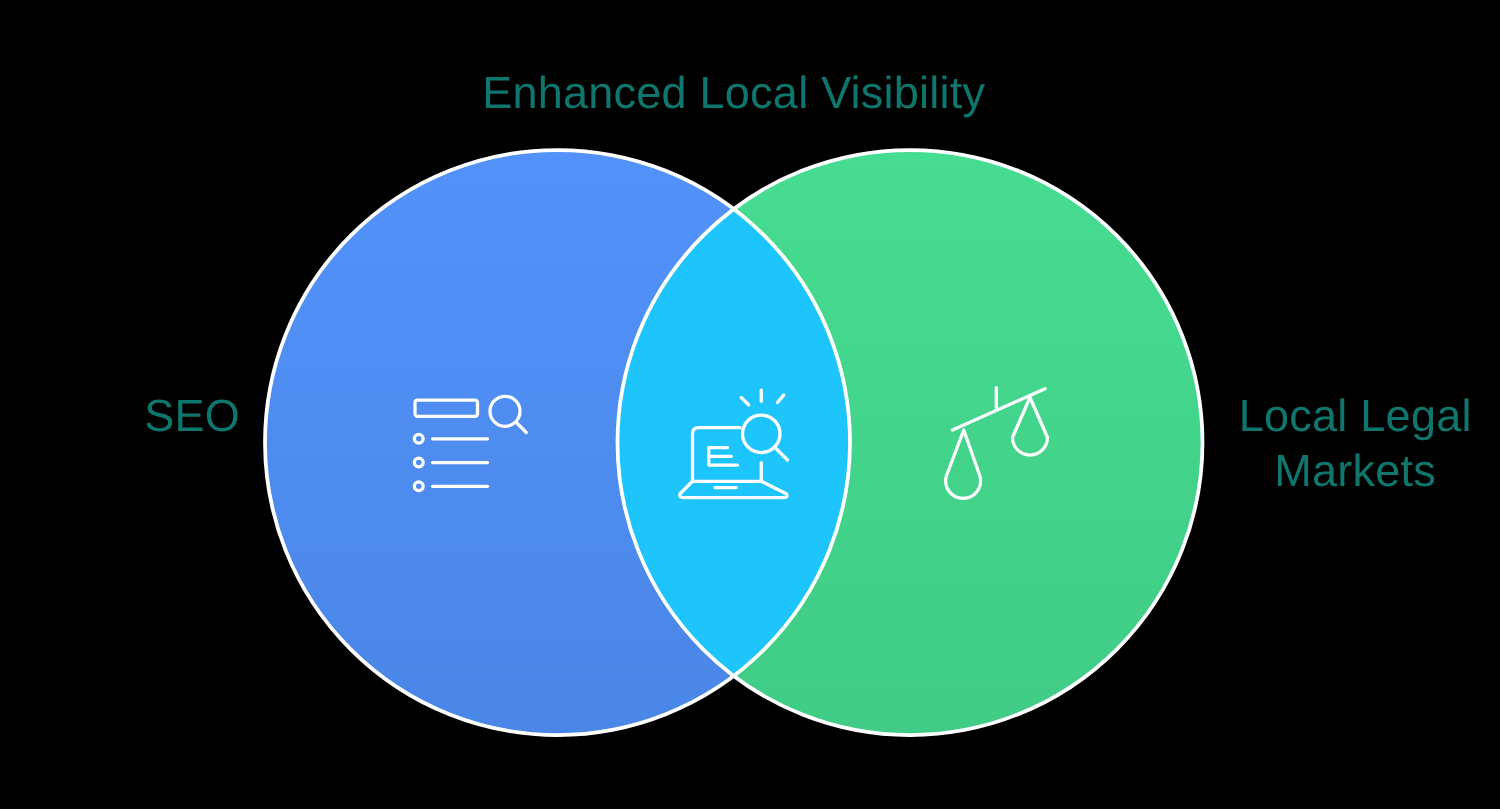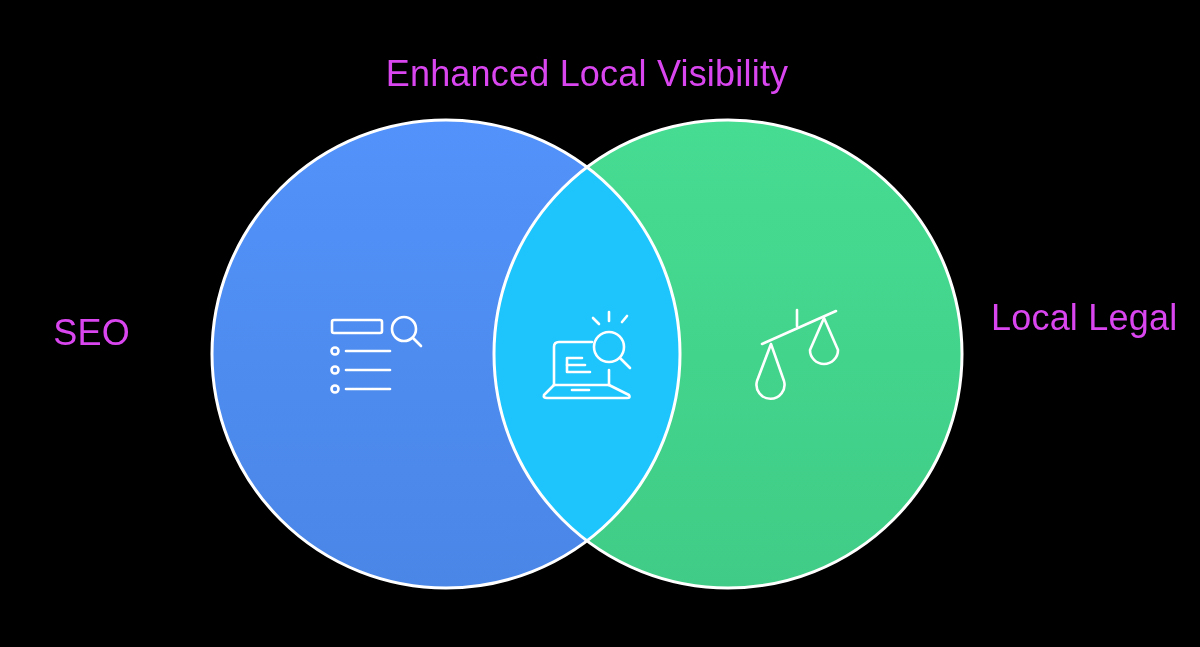--- a/index.html
+++ b/index.html
@@ -1,21 +1,21 @@
 <!DOCTYPE html>
 <html><head>
   <meta charset="utf-8">
   <style>
     html, body { margin: 0; padding: 0; background: #000; }
     body { width: 1200px; height: 647px; position: relative; overflow: hidden; font-family: "Liberation Sans", "DejaVu Sans", sans-serif; }
     .stage { position: absolute; left: 0; top: 0; width: 1200px; height: 647px; }
-    .label { position: absolute; color: #d946ef; font-size: 36px; line-height: 44px; letter-spacing: 0.2px; }
+    .label { position: absolute; color: #0f766e; font-size: 36px; line-height: 44px; letter-spacing: 0.2px; }
     .label-top { left: 0; width: 1174px; top: 52px; text-align: center; }
-    .label-left { right: 1070px; top: 311px; text-align: right; }
-    .label-right { left: 991px; top: 296px; text-align: center; }
+    .label-left { right: 1008px; top: 311px; text-align: right; }
+    .label-right { left: 991px; top: 311px; text-align: center; }
     svg { position: absolute; left: 0; top: 0; }
   </style>
 </head>
 <body>
 
 <div class="stage">
 
   <svg width="1200" height="647" viewBox="0 0 1200 647">
     <defs>
       <linearGradient id="gBlue" x1="0" y1="0" x2="0" y2="1">
@@ -76,14 +76,15 @@
   </svg>
 
   <div class="label label-top">Enhanced Local Visibility</div>
 
   <div class="label label-left">
     <div>SEO</div>
   </div>
 
   <div class="label label-right">
     <div>Local Legal</div>
+    <div>Markets</div>
   </div>
 </div>
 
 </body></html>

